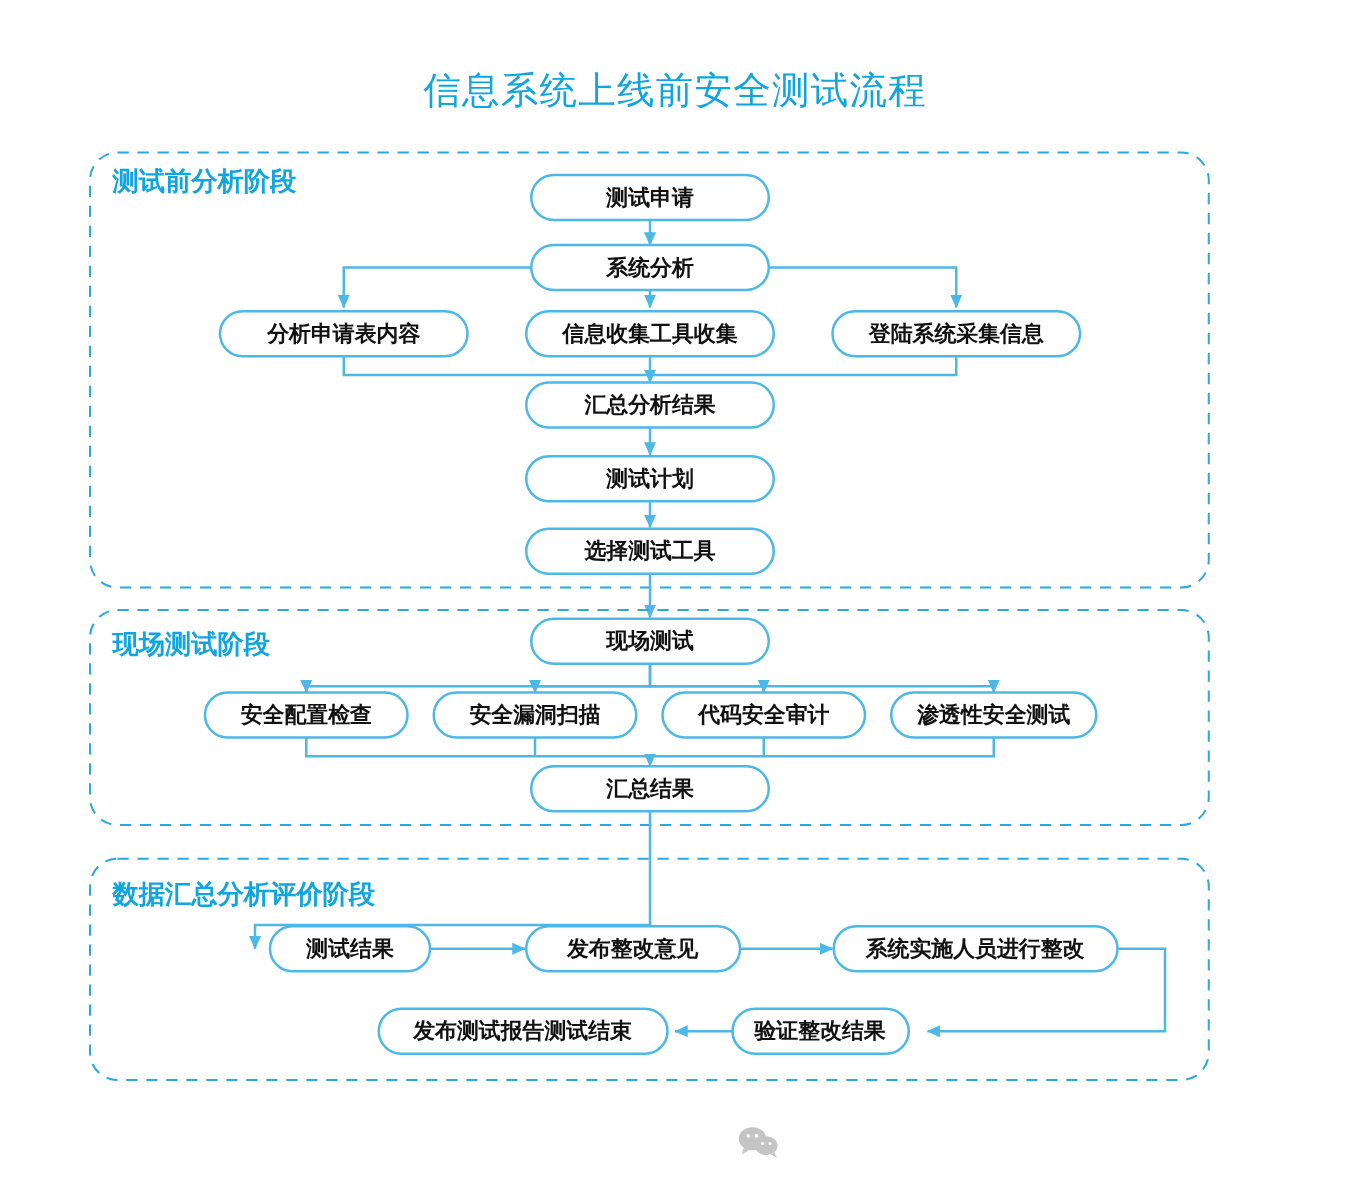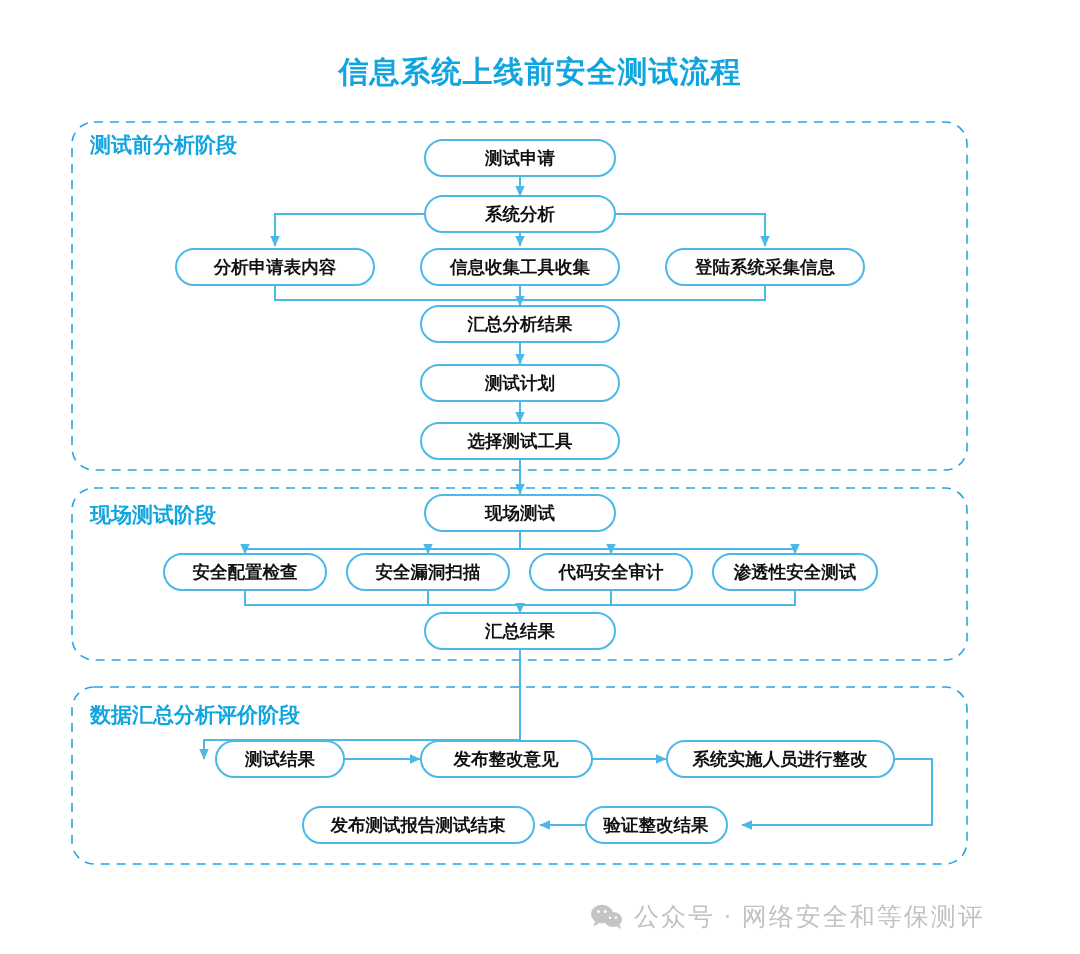--- a/index.html
+++ b/index.html
@@ -14,21 +14,21 @@
     position: relative;
     overflow: hidden;
   }
   #page-title {
     position: absolute;
     top: 52px;
     left: 0;
     width: 1080px;
     text-align: center;
     font-size: 30px;
-    font-weight: bold;
+    font-weight: normal;
     color: #11a5e0;
     letter-spacing: 1px;
   }
   #flow-svg {
     position: absolute;
     top: 0;
     left: 0;
   }
   .sec-label {
     font-size: 21px;
@@ -216,14 +216,13 @@
       <ellipse cx="12" cy="11" rx="11" ry="9.2" fill="#c4c4c4"></ellipse>
       <path d="M 5 18 L 3.5 23.5 L 9 20.2 Z" fill="#c4c4c4"></path>
       <circle cx="8.5" cy="8.6" r="1.5" fill="#ffffff"></circle>
       <circle cx="15.2" cy="8.6" r="1.5" fill="#ffffff"></circle>
       <ellipse cx="23" cy="16.5" rx="9" ry="7.6" fill="#c4c4c4"></ellipse>
       <path d="M 29.5 22 L 31.5 26 L 26.5 23.5 Z" fill="#c4c4c4"></path>
       <circle cx="20" cy="14.8" r="1.25" fill="#ffffff"></circle>
       <circle cx="26" cy="14.8" r="1.25" fill="#ffffff"></circle>
     </svg>
   </span>
-  <span id="footer-text">公众号 · 网络安全和等保测评</span>
 </div>
 
 </body></html>

